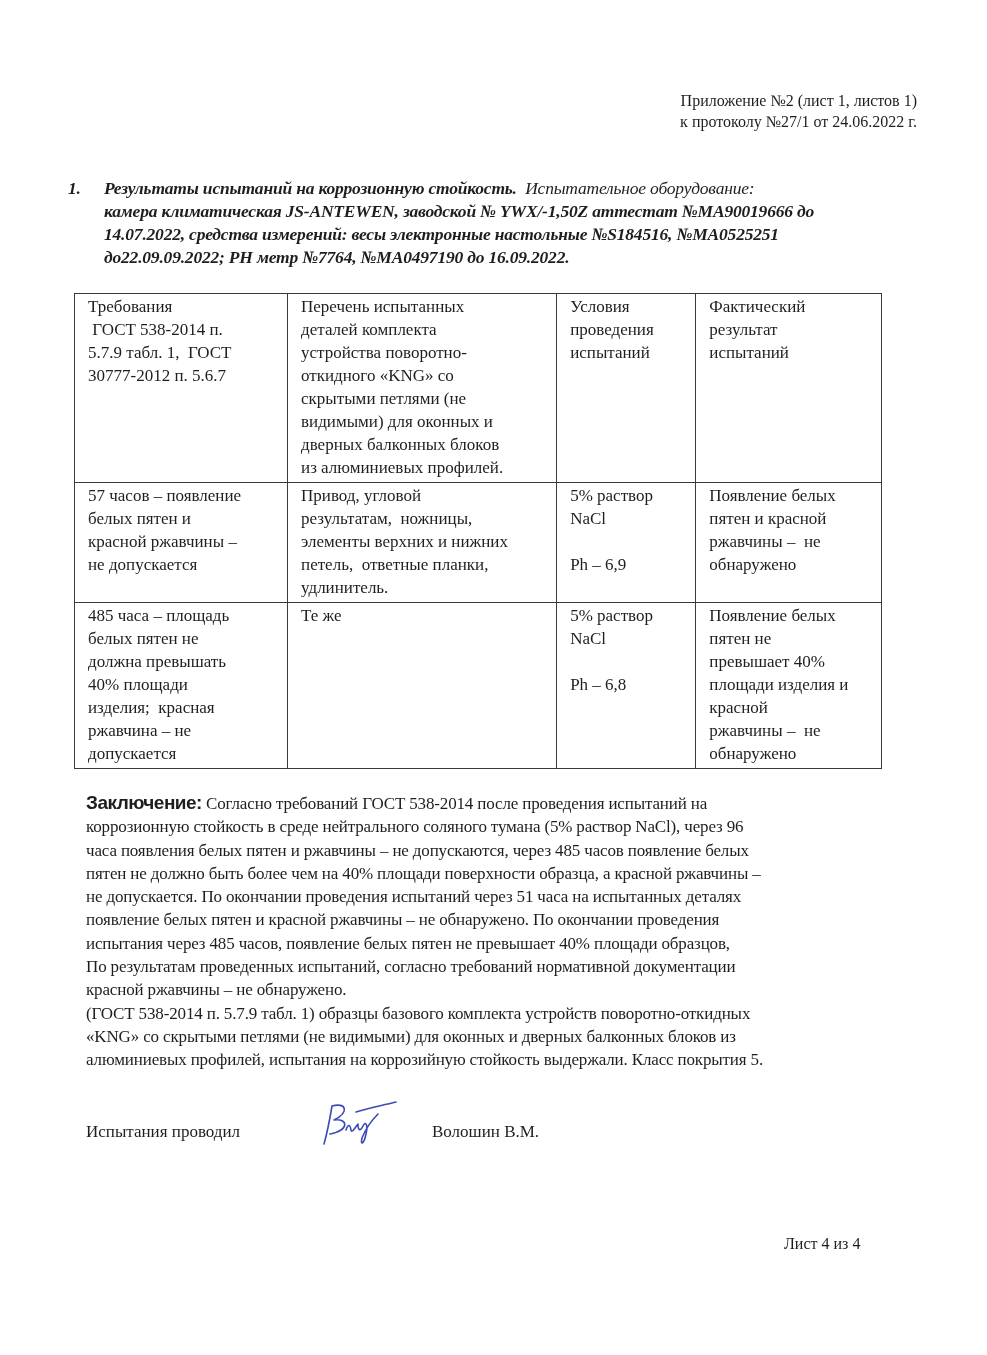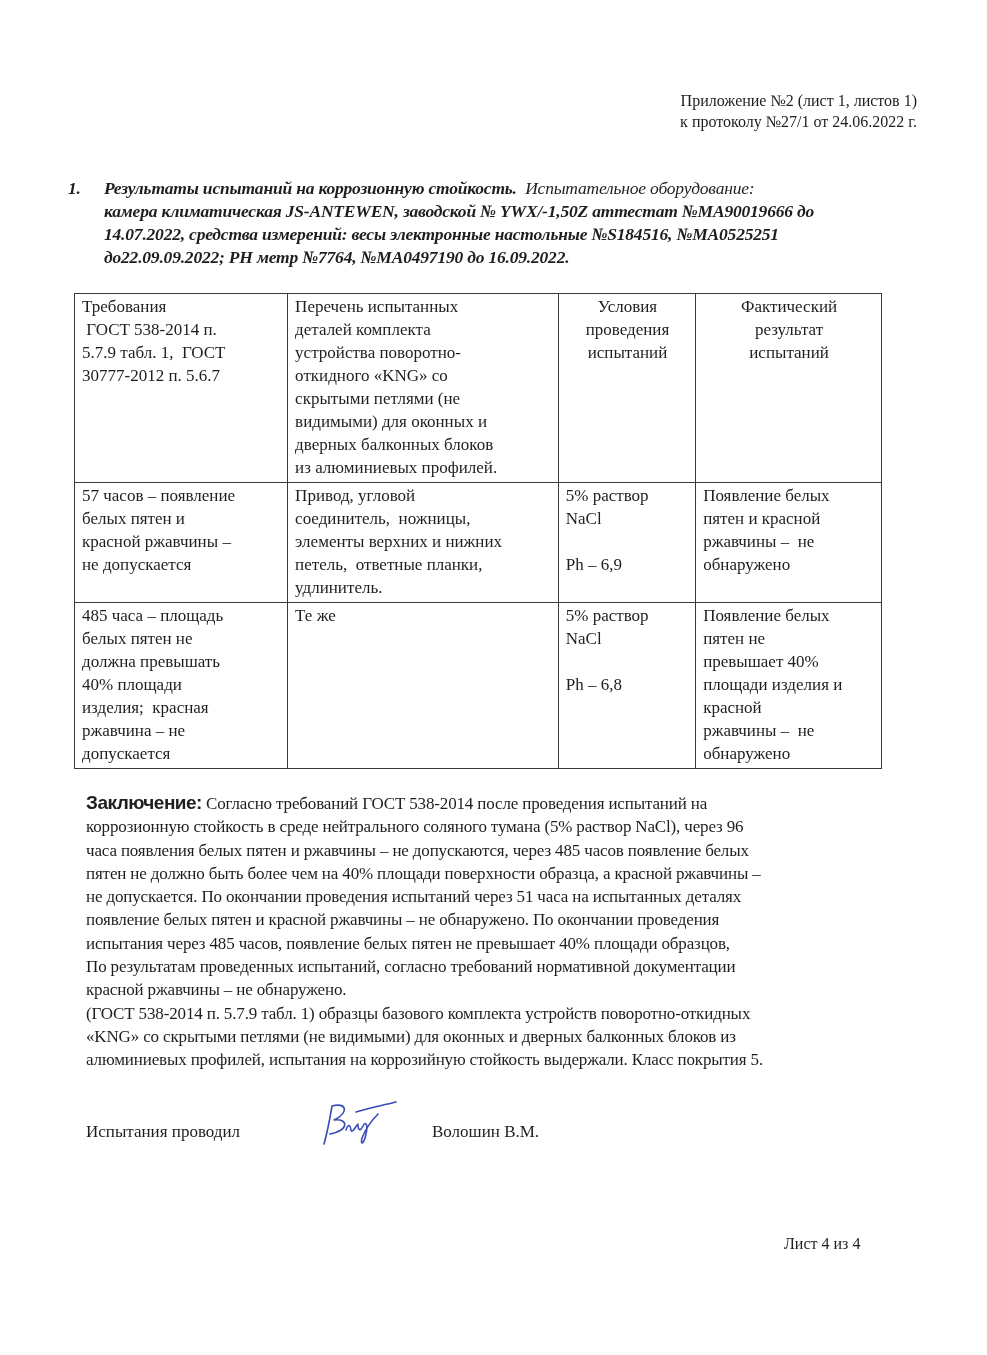--- a/index.html
+++ b/index.html
@@ -20,23 +20,23 @@
   }
   .section .num { font-weight: bold; display: inline-block; width: 36px; }
   .section .title { font-weight: bold; }
   .section .body-indent { padding-left: 36px; font-weight: bold; }
   table.results {
     position: absolute; left: 74px; top: 293px; width: 808px;
     border-collapse: collapse; font-size: 17px; line-height: 23px;
   }
   table.results td {
     border: 1.3px solid #3a3a3a; vertical-align: top;
-    padding: 1px 6px 3px 7px;
+    padding: 1px 6px 3px 13px;
   }
-  table.results td.center { text-align: center; }
+  table.results td.center { text-align: left; }
   .c1 { width: 197px; }
   .c2 { width: 254px; }
   .c3 { width: 122px; }
   .c4 { width: 170px; }
   .conclusion {
     position: absolute; left: 86px; top: 791px; width: 830px;
     font-size: 17px; line-height: 23.3px; letter-spacing: -0.15px;
   }
   .conclusion .label { font-weight: bold; font-size: 19px; font-family: "Liberation Sans", sans-serif; letter-spacing: -0.5px; }
   .signature-row {
@@ -98,21 +98,21 @@
   </tr>
   <tr>
     <td>
       <div>57 часов – появление</div>
       <div>белых пятен и</div>
       <div>красной ржавчины –</div>
       <div>не допускается</div>
     </td>
     <td>
       <div>Привод, угловой</div>
-      <div style="white-space:pre">соединитель,  ножницы,</div>
+      <div style="white-space:pre">результатам,  ножницы,</div>
       <div>элементы верхних и нижних</div>
       <div style="white-space:pre">петель,  ответные планки,</div>
       <div>удлинитель.</div>
     </td>
     <td>
       <div>5% раствор</div>
       <div>NaCl</div>
       <div>&nbsp;</div>
       <div>Ph – 6,9</div>
     </td>

